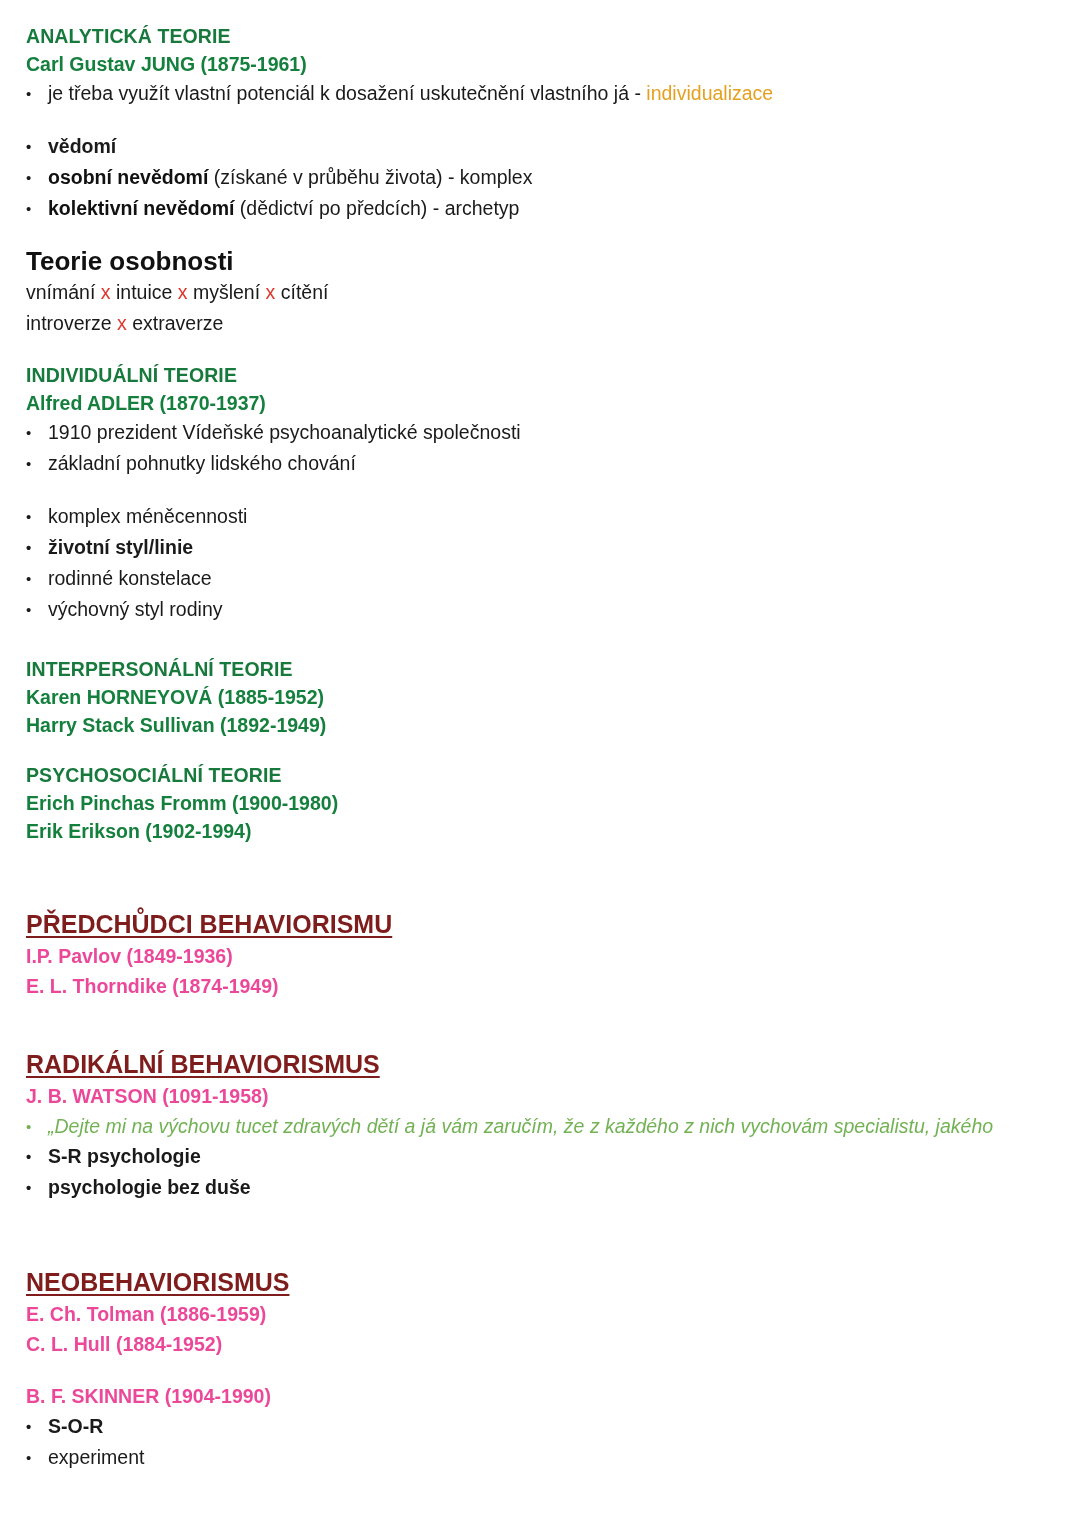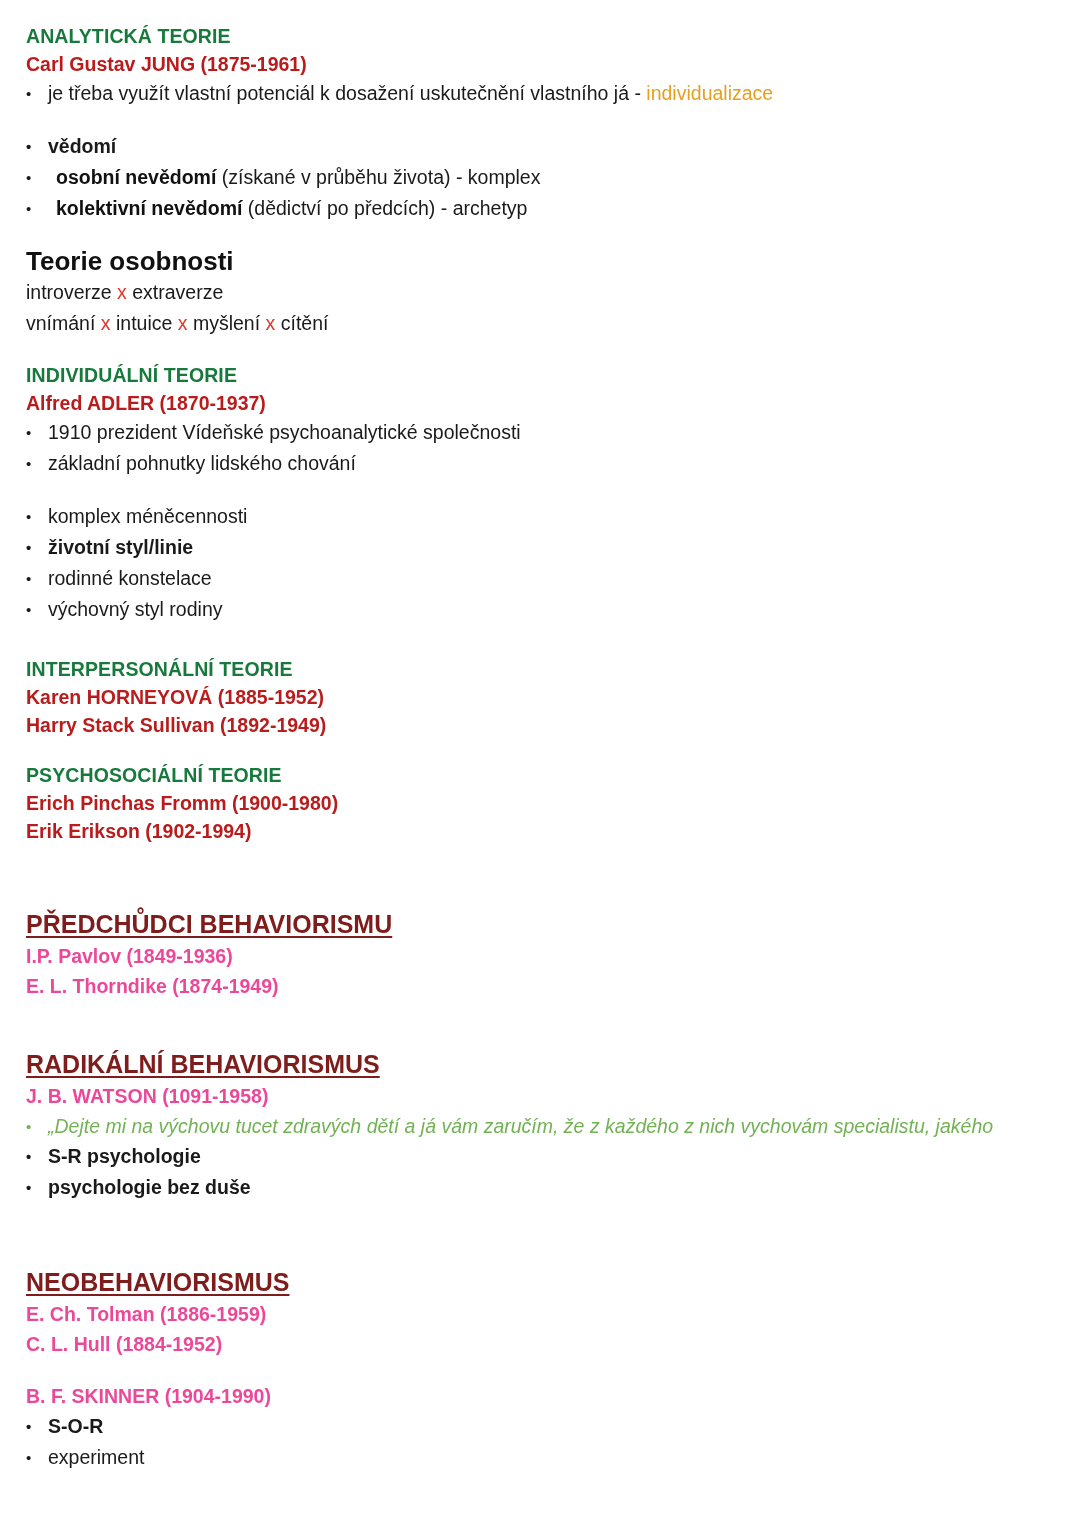--- a/index.html
+++ b/index.html
@@ -33,21 +33,21 @@
     font-size: 19.5px;
     font-weight: bold;
     color: #17793c;
     letter-spacing: 0.1px;
     line-height: 28px;
     margin: 0;
   }
   .h-blue {
     font-size: 19.5px;
     font-weight: bold;
-    color: #b91c1c;
+    color: #15803d;
     line-height: 28px;
     margin: 0;
   }
   .h-blue-bright {
     font-size: 19.5px;
     font-weight: bold;
     color: #ec4899;
     line-height: 30px;
     margin: 0;
   }
@@ -109,21 +109,21 @@
     font-style: normal;
   }
   .bullet.b-quote .q-line2 {
     display: block;
     padding-left: 12px;
   }
 
   
   .accent-orange { color: #e5a020; }
   .accent-red    { color: #e0362c; }
-  .strong        { font-weight: bold; color: #111111; margin-left: 8px; }
+  .strong        { font-weight: bold; color: #111111; }
   .gap-md { height: 22px; }
   .gap-lg { height: 30px; }
   .gap-xl { height: 46px; }
   .gap-xxl { height: 62px; }
 </style>
 </head>
 <body>
 
 <div class="page">
 
@@ -135,22 +135,22 @@
 
     <div class="gap-md"></div>
 
     <div class="bullet b-bold"><span>vědomí</span></div>
     <div class="bullet"><span class="strong">osobní nevědomí</span><span> (získané v průběhu života) - komplex</span></div>
     <div class="bullet"><span class="strong">kolektivní nevědomí</span><span> (dědictví po předcích) - archetyp</span></div>
 
     <div class="gap-md"></div>
 
     <div class="p-bold">Teorie osobnosti</div>
+    <div class="p-text"><span>vnímání</span> <span class="accent-red">x</span> <span>intuice</span> <span class="accent-red">x</span> <span>myšlení</span> <span class="accent-red">x</span> <span>cítění</span></div>
     <div class="p-text"><span>introverze</span> <span class="accent-red">x</span> <span>extraverze</span></div>
-    <div class="p-text"><span>vnímání</span> <span class="accent-red">x</span> <span>intuice</span> <span class="accent-red">x</span> <span>myšlení</span> <span class="accent-red">x</span> <span>cítění</span></div>
   </div>
 
   <div class="gap-md"></div>
 
   <div class="block">
     <div class="h-green">INDIVIDUÁLNÍ TEORIE</div>
     <div class="h-blue">Alfred ADLER (1870-1937)</div>
 
     <div class="bullet">1910 prezident Vídeňské psychoanalytické společnosti</div>
     <div class="bullet">základní pohnutky lidského chování</div>

